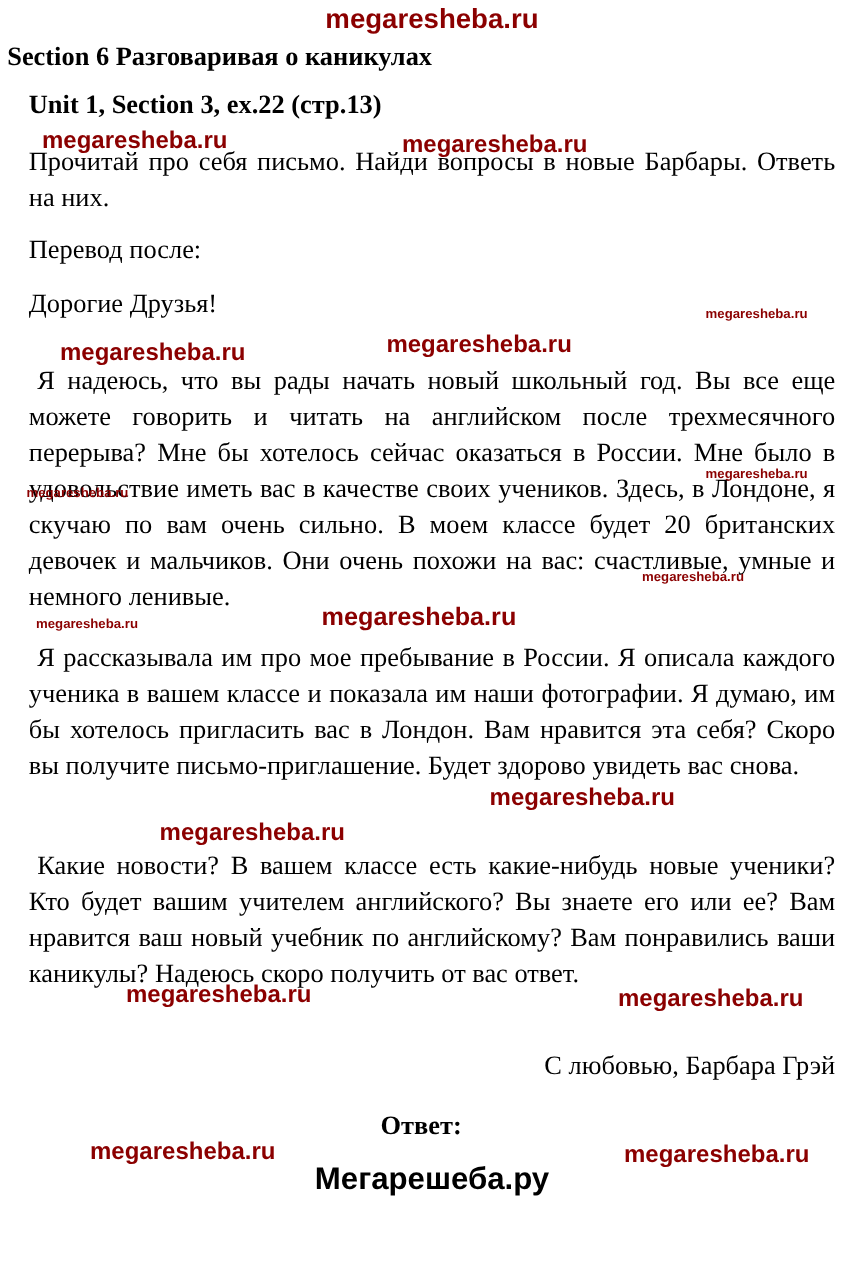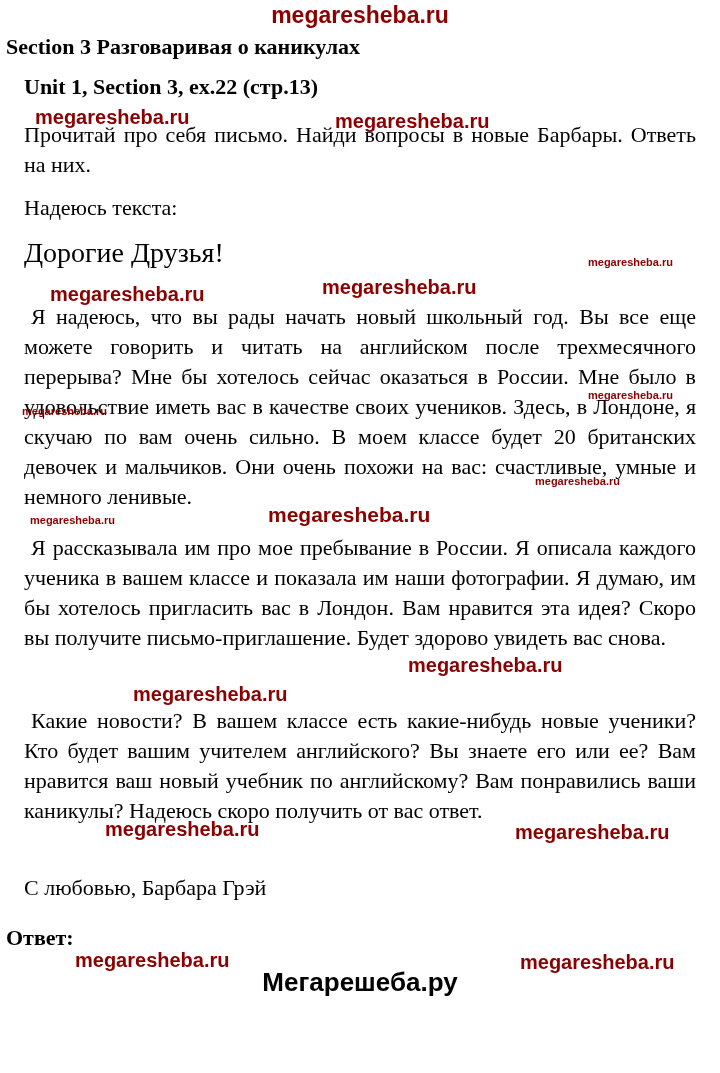--- a/index.html
+++ b/index.html
@@ -48,72 +48,72 @@
   .task {
     font-size:22px; line-height:30px;
     margin-top:21px;
     text-align:justify;
   }
   .translation-label {
     font-size:22px; line-height:30px;
     margin-top:13px;
   }
   .greeting {
-    font-size:28px; line-height:30px;
+    font-size:22px; line-height:30px;
     margin-top:15px;
   }
   .body-para {
     font-size:22px; line-height:30px;
     text-align:justify;
     text-indent:7px;
   }
   .para1 { margin-top:34px; min-height:210px; }
   .para2 { margin-top:21px; min-height:150px; }
   .para3 { margin-top:23px; min-height:150px; }
   .para4 { margin-top:15px; min-height:60px; }
   .signature {
     font-size:22px; line-height:26px;
     margin-top:19px;
-    text-align:left;
+    text-align:right;
   }
   .answer-label {
     font-size:22px; line-height:24px; font-weight:bold;
-    margin-top:25px; margin-left:-18px;
+    margin-top:25px; margin-left:-18px;text-align:center;
   }
   .footer-brand {
     font-family:"Liberation Sans","DejaVu Sans",sans-serif;
     font-weight:bold;
     font-size:26px; line-height:28px;
     color:#000000;
     text-align:center;
     margin-top:18px;
   }
 </style>
 </head>
 <body>
 
 <div class="page">
 
   <div class="content">
 
     <div class="wm-top">megaresheba.ru</div>
 
-    <h1 class="section-title">Section 3 Разговаривая о каникулах</h1>
+    <h1 class="section-title">Section 6 Разговаривая о каникулах</h1>
 
     <h2 class="exercise-title">Unit 1, Section 3, ex.22 (стр.13)</h2>
 
     <p class="task">Прочитай про себя письмо. Найди вопросы в новые Барбары. Ответь на них.</p>
 
-    <p class="translation-label">Надеюсь текста:</p>
+    <p class="translation-label">Перевод после:</p>
 
     <p class="greeting">Дорогие Друзья!</p>
 
     <p class="body-para para1">Я надеюсь, что вы рады начать новый школьный год. Вы все еще можете говорить и читать на английском после трехмесячного перерыва? Мне бы хотелось сейчас оказаться в России. Мне было в удовольствие иметь вас в качестве своих учеников. Здесь, в Лондоне, я скучаю по вам очень сильно. В моем классе будет 20 британских девочек и мальчиков. Они очень похожи на вас: счастливые, умные и немного ленивые.</p>
 
-    <p class="body-para para2">Я рассказывала им про мое пребывание в России. Я описала каждого ученика в вашем классе и показала им наши фотографии. Я думаю, им бы хотелось пригласить вас в Лондон. Вам нравится эта идея? Скоро вы получите письмо-приглашение. Будет здорово увидеть вас снова.</p>
+    <p class="body-para para2">Я рассказывала им про мое пребывание в России. Я описала каждого ученика в вашем классе и показала им наши фотографии. Я думаю, им бы хотелось пригласить вас в Лондон. Вам нравится эта себя? Скоро вы получите письмо-приглашение. Будет здорово увидеть вас снова.</p>
 
     <p class="body-para para3">Какие новости? В вашем классе есть какие-нибудь новые ученики? Кто будет вашим учителем английского? Вы знаете его или ее? Вам нравится ваш новый учебник по английскому? Вам понравились ваши каникулы? Надеюсь скоро получить от вас ответ.</p>
 
 
     <p class="signature">С любовью, Барбара Грэй</p>
 
     <p class="answer-label">Ответ:</p>
 
     <div class="footer-brand">Мегарешеба.ру</div>
 

